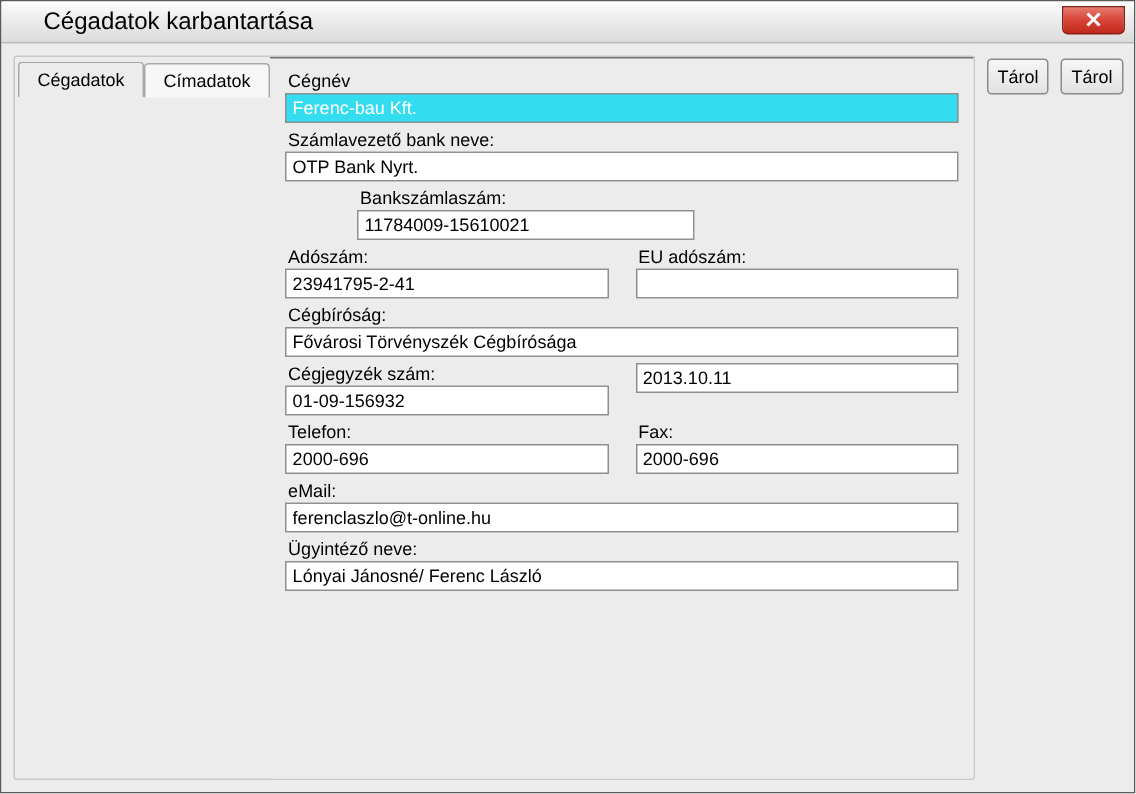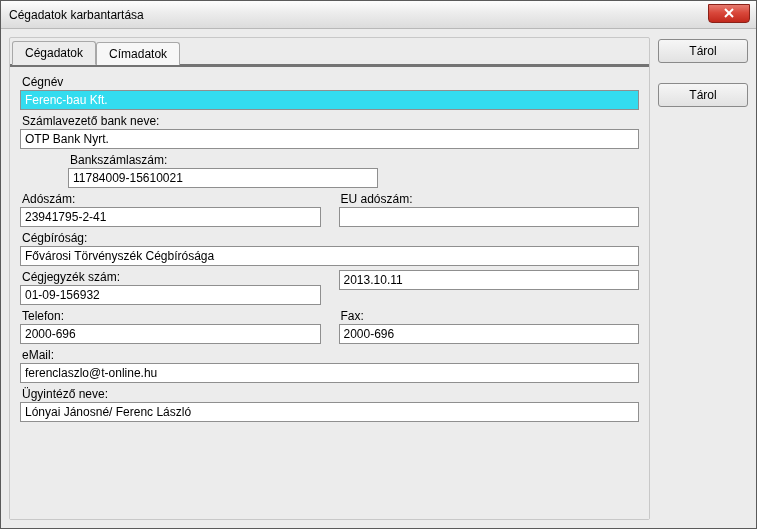--- a/index.html
+++ b/index.html
@@ -21,21 +21,21 @@
   }
   .titlebar {
     height: 28px;
     background: linear-gradient(to bottom, #fdfdfd 0%, #ececec 45%, #dcdcdc 100%);
     border-bottom: 1px solid #b8b8b8;
     display: flex;
     align-items: center;
     padding: 0 0 0 8px;
     position: relative;
   }
-  .title-text { font-size: 12px; color: #000; }
+  .title-text { font-size: 16px; color: #000; margin-left: 20px; }
   .close-btn {
     position: absolute;
     right: 6px;
     top: 3px;
     width: 42px;
     height: 19px;
     background: linear-gradient(to bottom, #e67a6f 0%, #d9483b 45%, #c2281c 100%);
     border: 1px solid #8a2118;
     border-radius: 0 0 4px 4px;
     display: flex;
@@ -52,21 +52,21 @@
     padding: 8px;
     display: flex;
     gap: 8px;
     overflow: hidden;
   }
 
   
   .tab-wrap {
     flex: 1;
     display: flex;
-    flex-direction: column;
+    flex-direction: row;
     background: #ececec;
     border: 1px solid #c8c8c8;
     border-radius: 2px;
     padding: 0;
     position: relative;
   }
   .tab-strip {
     display: flex;
     align-items: flex-end;
     height: 24px;
@@ -88,21 +88,21 @@
   .tab.active {
     background: #ececec;
     border-bottom: 1px solid #ececec;
     z-index: 2;
   }
   .tab:not(.active) {
     background: #f7f7f7;
     margin-top: 16px;
   }
   .tab-page {
-    border-top: 3px solid #737373;
+    border-top: 1px solid #737373;
     flex: 1;
     padding: 8px 10px 10px 10px;
     overflow: auto;
     background: #ececec;
   }
   .form-row {
     display: flex;
     gap: 18px;
     margin-bottom: 4px;
   }
@@ -130,22 +130,22 @@
   .textbox.selected {
     background: #33dcef;
     color: #fff;
   }
   .half .textbox { width: 100%; }
 
   
   .btn-col {
     width: 90px;
     display: flex;
-    flex-direction: column;
-    gap: 20px;
+    flex-direction: row;
+    gap: 8px;
     padding-top: 2px;
   }
   .btn {
     height: 24px;
     border: 1px solid #8a8a8a;
     background: linear-gradient(to bottom,#f6f6f6,#e2e2e2);
     border-radius: 3px;
     font-size: 12px;
     font-family: inherit;
     cursor: default;

